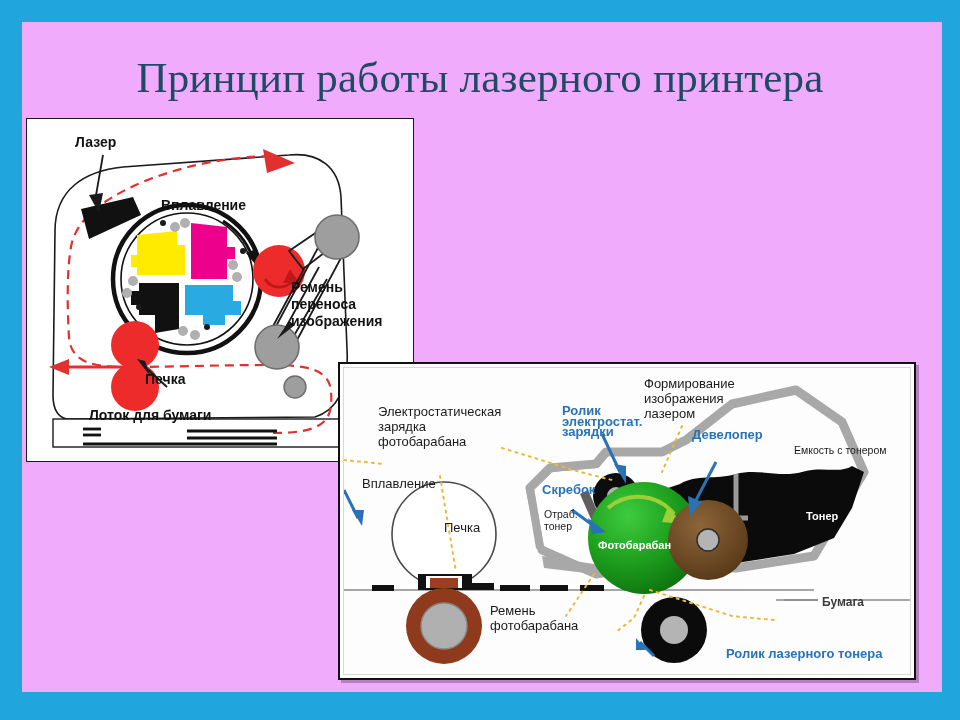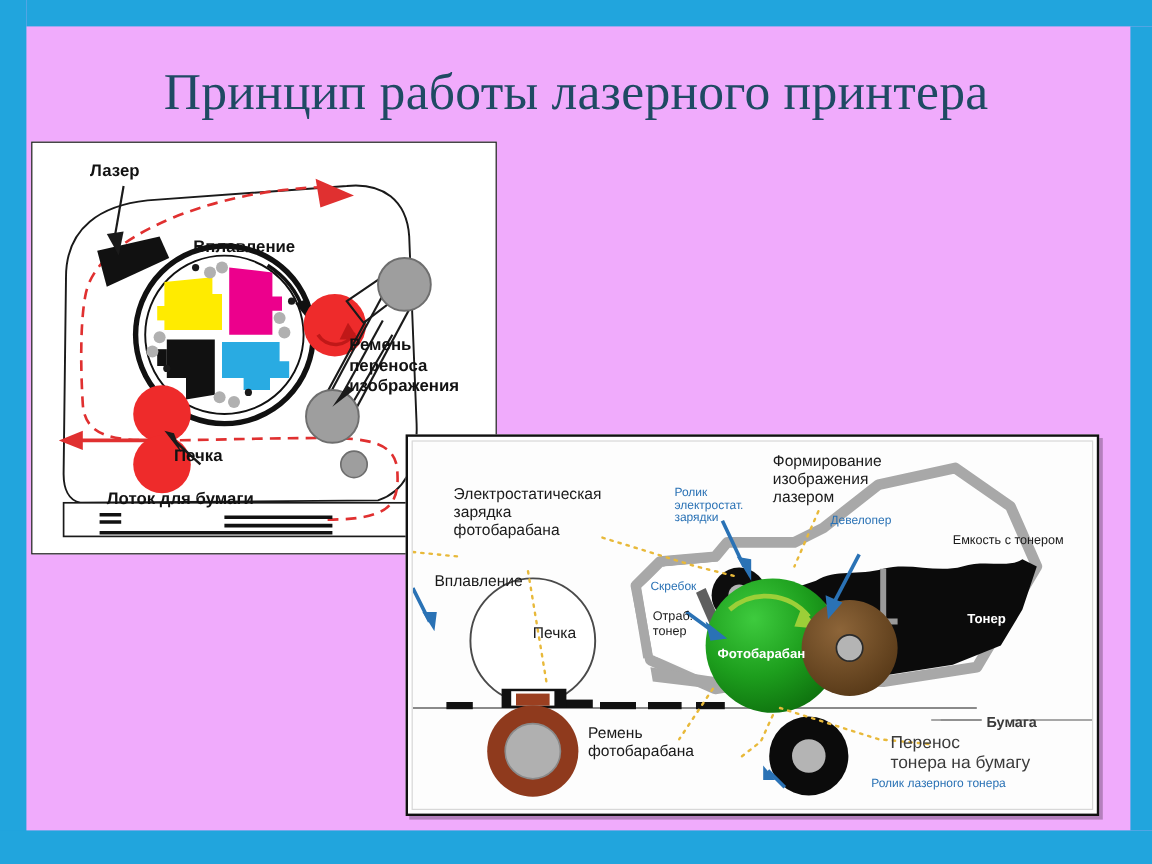--- a/index.html
+++ b/index.html
@@ -95,22 +95,22 @@
   .d2-label {
     position: absolute;
     font-family: "Liberation Sans", sans-serif;
     color: #1a1a1a;
     font-size: 13px;
     line-height: 15px;
     white-space: pre-line;
   }
   .d2-label.blue {
     color: #2a72b5;
-    font-weight: 400;
-    font-size: 10px;
+    font-weight: 700;
+    font-size: 13px;
     line-height: 10.5px;
   }
   .d2-label.small { font-size: 10.5px; line-height: 12px; }
   .d2-label.white { color: #ffffff; font-weight: 700; font-size: 11px; }
   .d2-label.gray  { color: #3b3b3b; }
 
   .e-charge    { left: 34px;  top: 36px; }
   .e-fuse      { left: 18px;  top: 108px; }
   .e-pechka    { left: 100px; top: 152px; }
   .e-clean     { left: 146px; top: 235px; }
@@ -337,19 +337,17 @@
       <div class="d2-label small e-waste">Отраб.
 тонер</div>
       <div class="d2-label white e-drum">Фотобарабан</div>
       <div class="d2-label e-laser">Формирование
 изображения
 лазером</div>
       <div class="d2-label blue e-developer">Девелопер</div>
       <div class="d2-label small e-tank">Емкость с тонером</div>
       <div class="d2-label white e-toner">Тонер</div>
       <div class="d2-label gray e-paper">Бумага</div>
-      <div class="d2-label gray e-transpap">Перенос
-тонера на бумагу</div>
       <div class="d2-label blue e-transroll">Ролик лазерного тонера</div>
     </div>
   </div>
 
 </div>
 
 </body></html>

